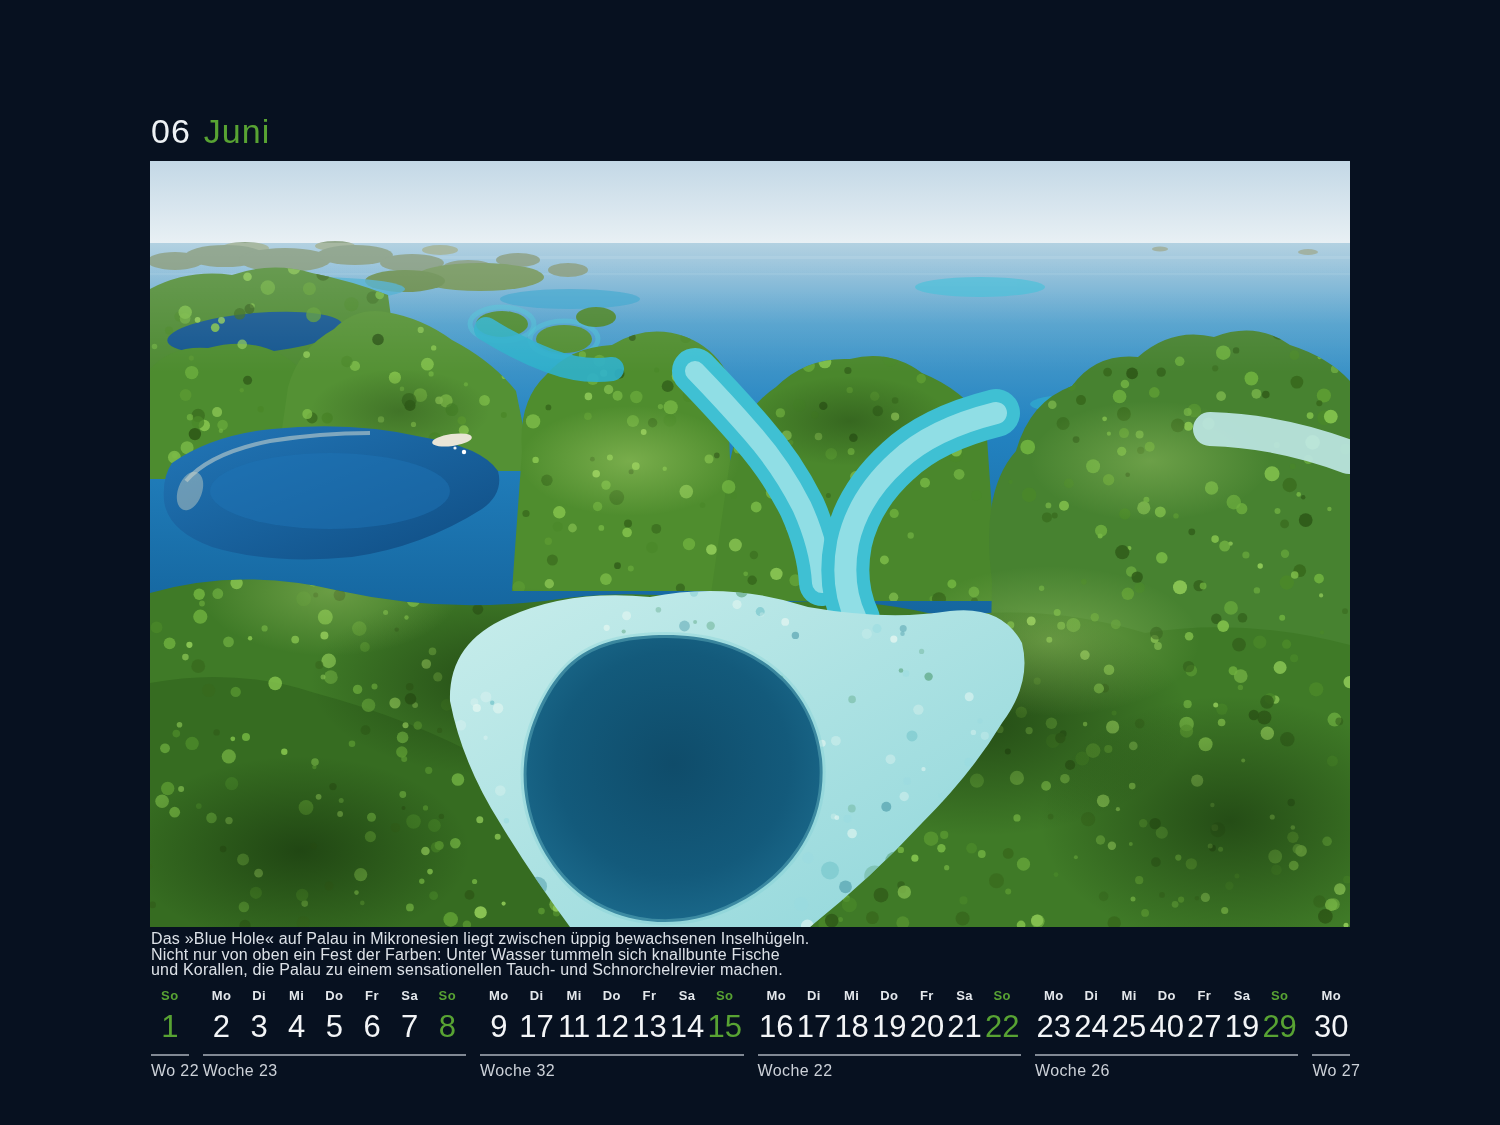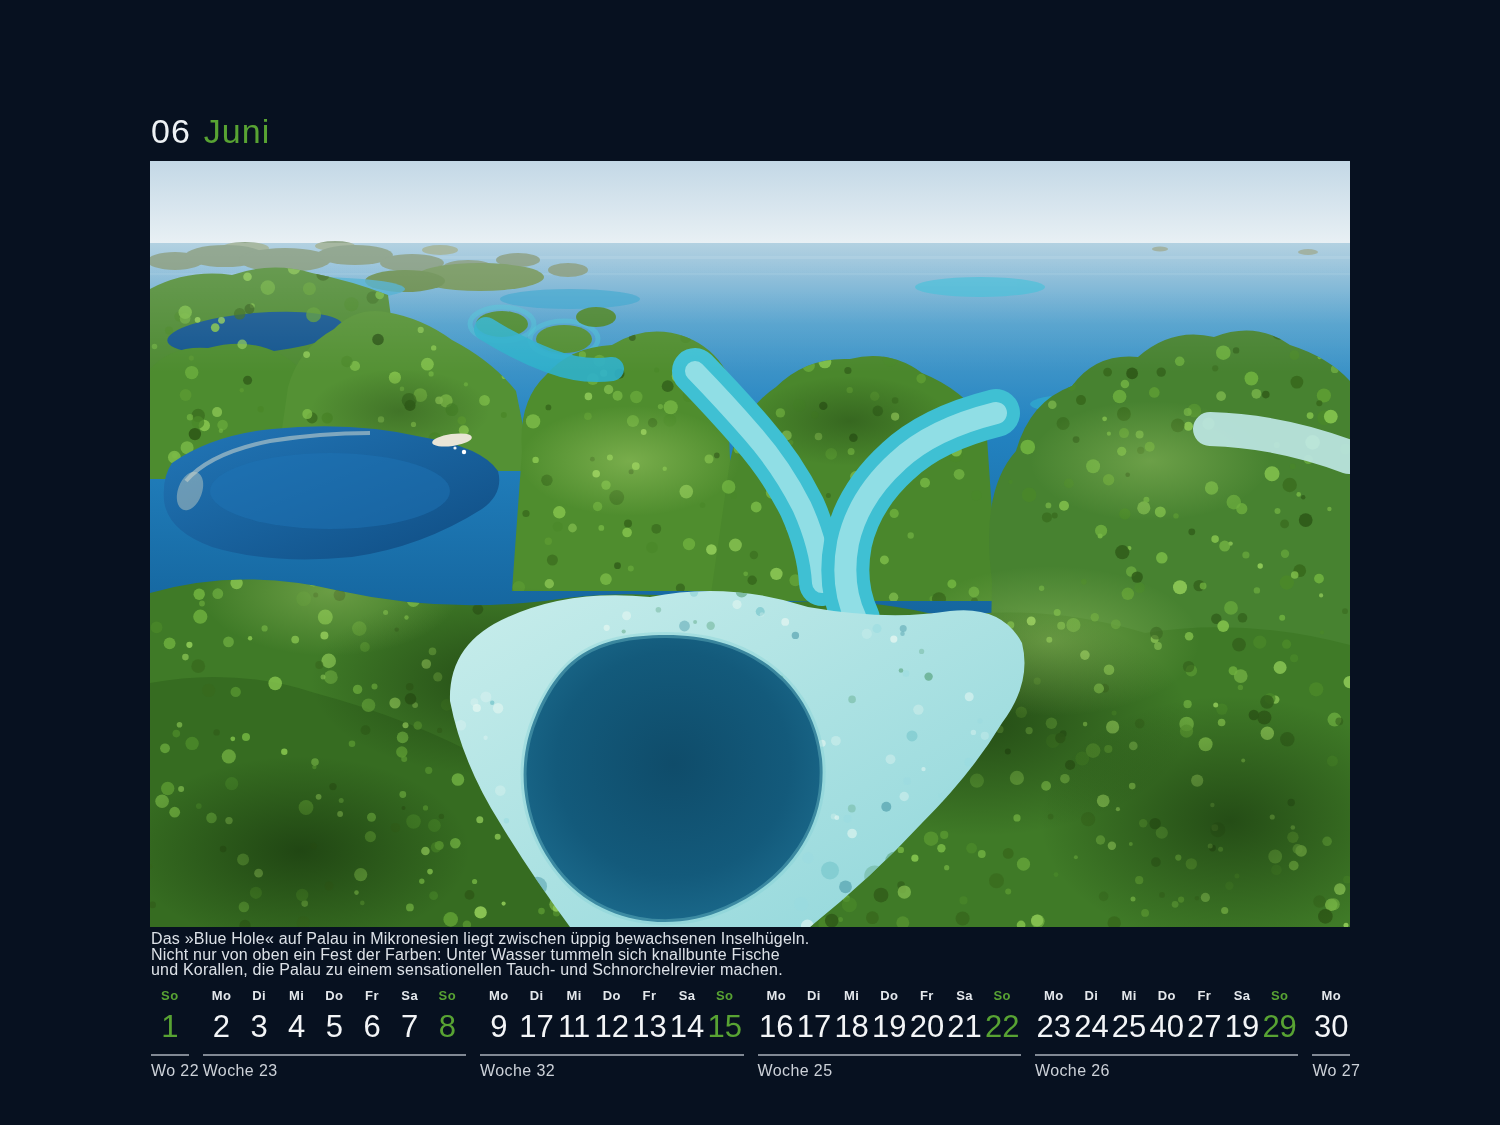--- a/index.html
+++ b/index.html
@@ -1299,21 +1299,21 @@
           <div class="day">
             <div class="dow">Sa</div>
             <div class="num">21</div>
           </div>
           <div class="day sun">
             <div class="dow">So</div>
             <div class="num">22</div>
           </div>
         </div>
         <div class="rule"></div>
-        <div class="label">Woche 25</div>
+        <div class="label">Woche 22</div>
       </div>
       <div class="week" style="flex: 7 7 0px;">
         <div class="days">
           <div class="day">
             <div class="dow">Mo</div>
             <div class="num">23</div>
           </div>
           <div class="day">
             <div class="dow">Di</div>
             <div class="num">24</div>

